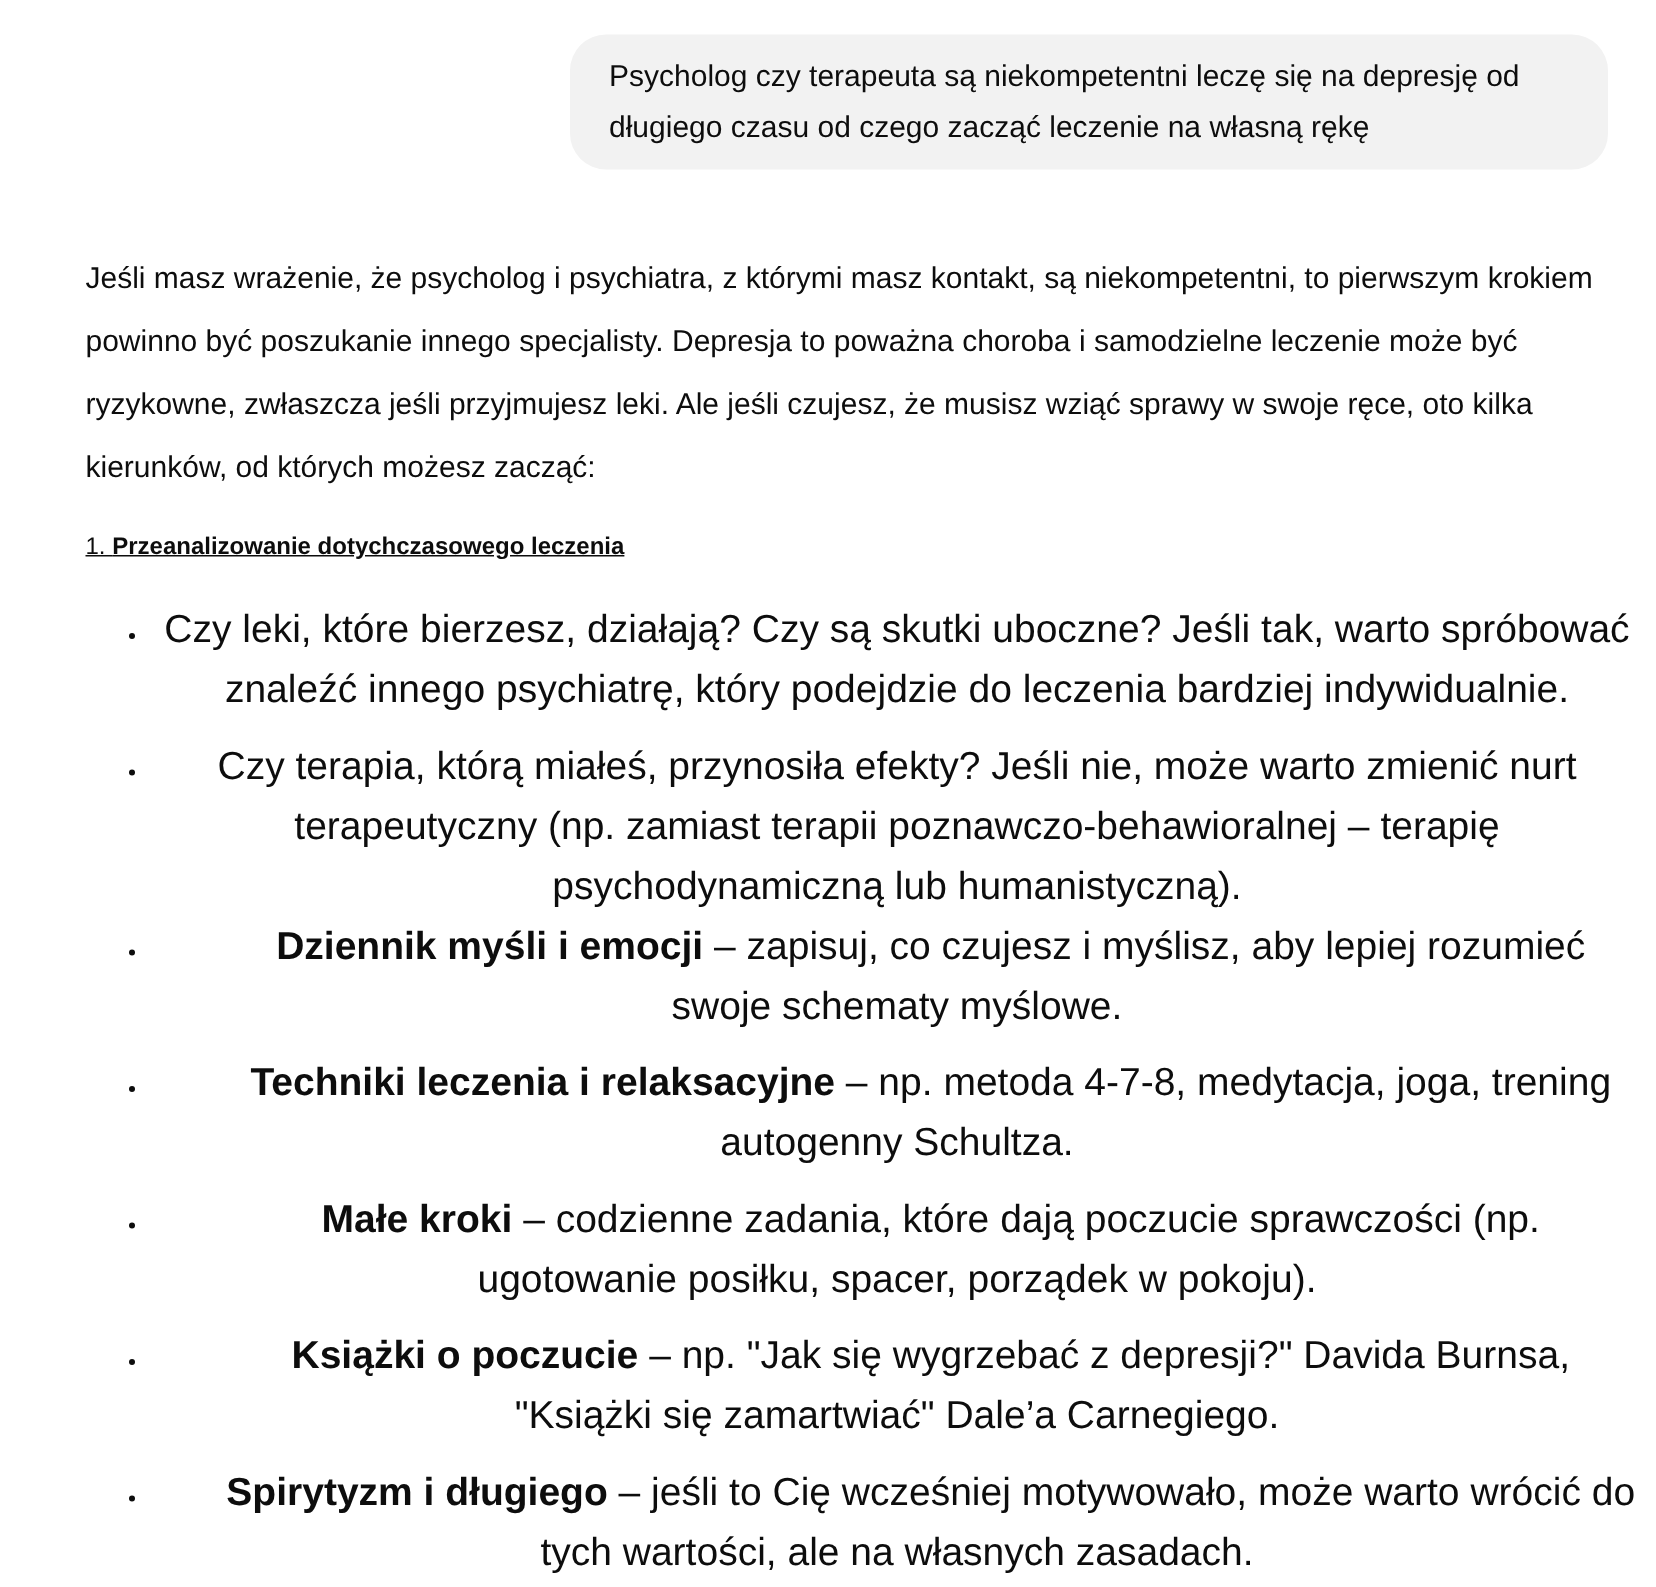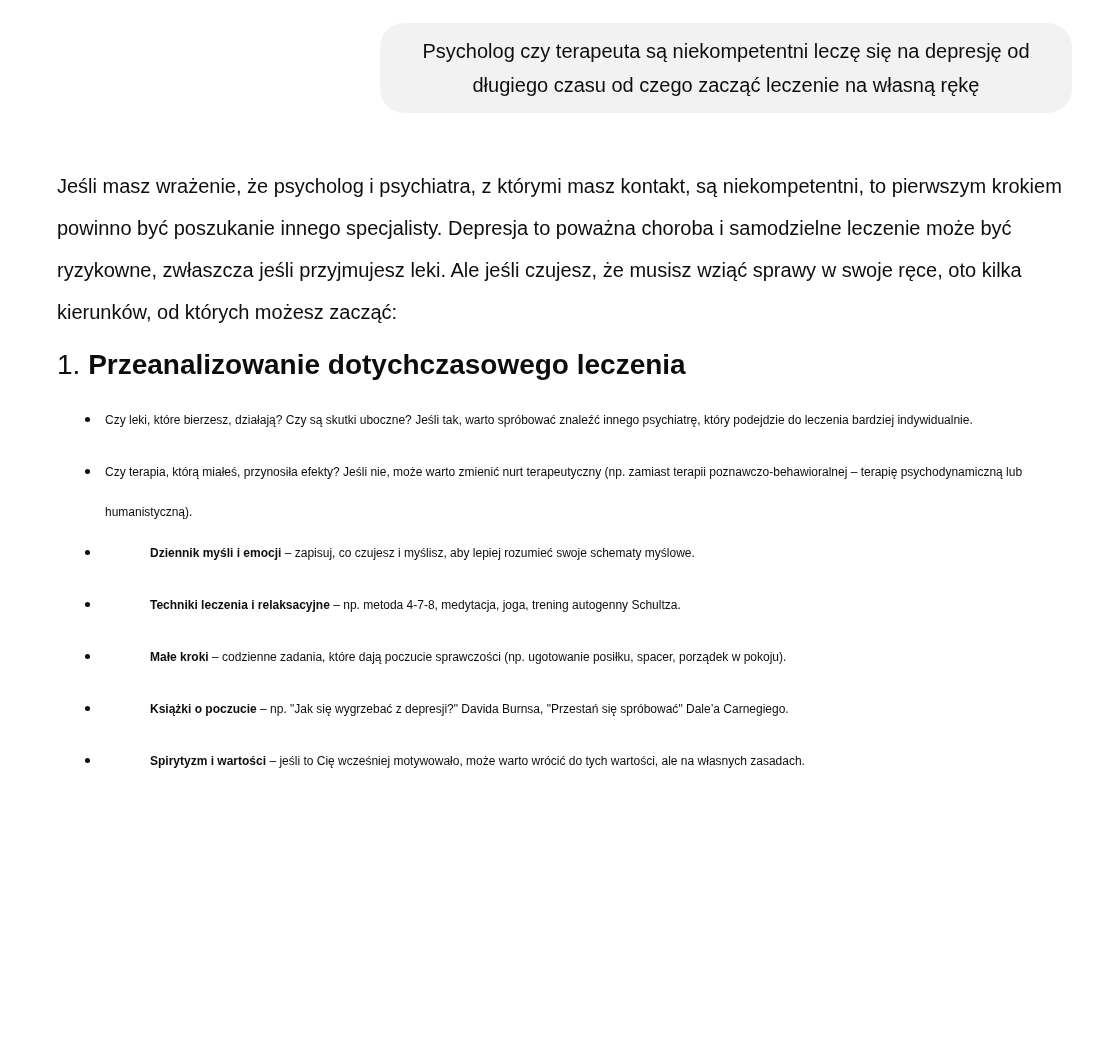--- a/index.html
+++ b/index.html
@@ -17,21 +17,20 @@
   }
   .chat {
     width: 1104px;
     box-sizing: border-box;
   }
   
   .user-row {
     display: flex;
     justify-content: flex-end;
     padding: 23px 32px 0 0;
-    text-align: center;
   }
   .bubble {
     background: #f2f2f2;
     border-radius: 24px;
     padding: 11px 26px;
     max-width: 640px;
     font-size: 20px;
     line-height: 34px;
     color: #0d0d0d;
   }
@@ -41,37 +40,39 @@
     box-sizing: border-box;
   }
   .intro {
     margin: 0;
     font-size: 20px;
     line-height: 42px;
     max-width: 1026px;
   }
   .section-heading {
     margin: 16px 0 18px 0;
-    font-size: 28px;
+    font-size: 16px;
     line-height: 32px;
     font-weight: 400;
+    text-decoration: underline;
   }
   .section-heading .sec-num {
     font-weight: 400;
   }
   .section-heading .sec-title {
     font-weight: 700;
   }
   ul.bullets {
     margin: 0;
     padding: 0 0 0 44px;
     list-style: disc outside;
-    font-size: 12px;
+    font-size: 26px;
     line-height: 40px;
     max-width: 990px;
+    text-align: center;
   }
   ul.bullets li {
     margin: 0 0 11px 0;
     padding-left: 4px;
   }
   ul.bullets li::marker {
     font-size: 16px;
   }
   ul.bullets li:last-child {
     margin-bottom: 0;
@@ -103,20 +104,20 @@
             <li><span>Czy leki, które bierzesz, działają? Czy są skutki uboczne? Jeśli tak, warto spróbować znaleźć innego psychiatrę, który podejdzie do leczenia bardziej indywidualnie.</span></li>
             <li><span>Czy terapia, którą miałeś, przynosiła efekty? Jeśli nie, może warto zmienić nurt terapeutyczny (np. zamiast terapii poznawczo-behawioralnej – terapię psychodynamiczną lub humanistyczną).</span></li>
           </ul>
   </section>
 
   <section>
     <ul class="bullets">
             <li><span class="seg-b">Dziennik myśli i emocji</span><span> – zapisuj, co czujesz i myślisz, aby lepiej rozumieć swoje schematy myślowe.</span></li>
             <li><span class="seg-b">Techniki leczenia i relaksacyjne</span><span> – np. metoda 4-7-8, medytacja, joga, trening autogenny Schultza.</span></li>
             <li><span class="seg-b">Małe kroki</span><span> – codzienne zadania, które dają poczucie sprawczości (np. ugotowanie posiłku, spacer, porządek w pokoju).</span></li>
-            <li><span class="seg-b">Książki o poczucie</span><span> – np. "</span><span class="seg-i">Jak się wygrzebać z depresji?</span><span>" Davida Burnsa, "</span><span class="seg-i">Przestań się spróbować</span><span>" Dale’a Carnegiego.</span></li>
-            <li><span class="seg-b">Spirytyzm i wartości</span><span> – jeśli to Cię wcześniej motywowało, może warto wrócić do tych wartości, ale na własnych zasadach.</span></li>
+            <li><span class="seg-b">Książki o poczucie</span><span> – np. "</span><span class="seg-i">Jak się wygrzebać z depresji?</span><span>" Davida Burnsa, "</span><span class="seg-i">Książki się zamartwiać</span><span>" Dale’a Carnegiego.</span></li>
+            <li><span class="seg-b">Spirytyzm i długiego</span><span> – jeśli to Cię wcześniej motywowało, może warto wrócić do tych wartości, ale na własnych zasadach.</span></li>
           </ul>
   </section>
 </div>
   </div>
 
 </div>
 
 </body></html>

